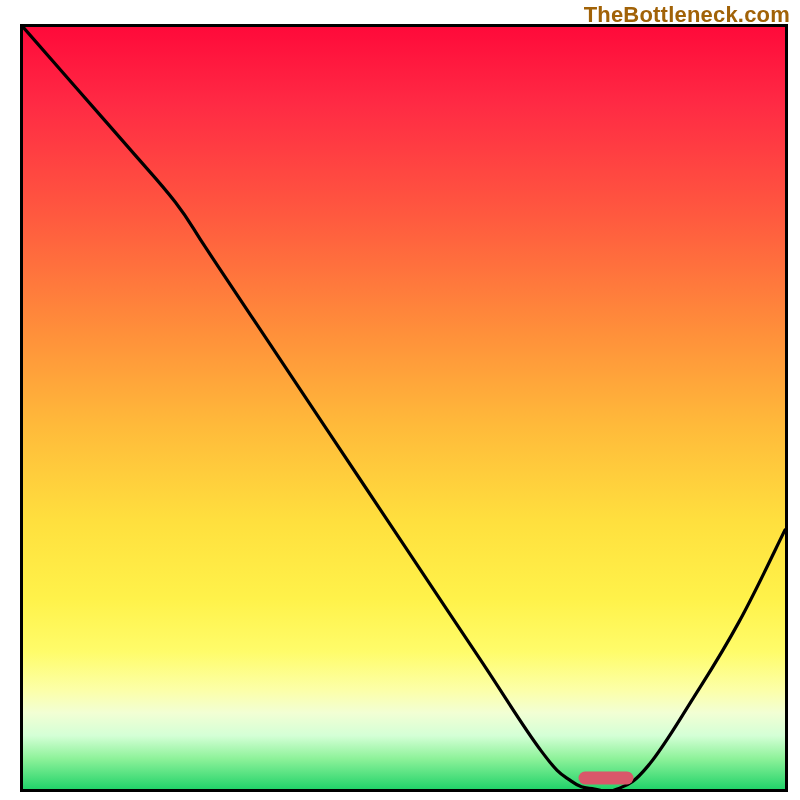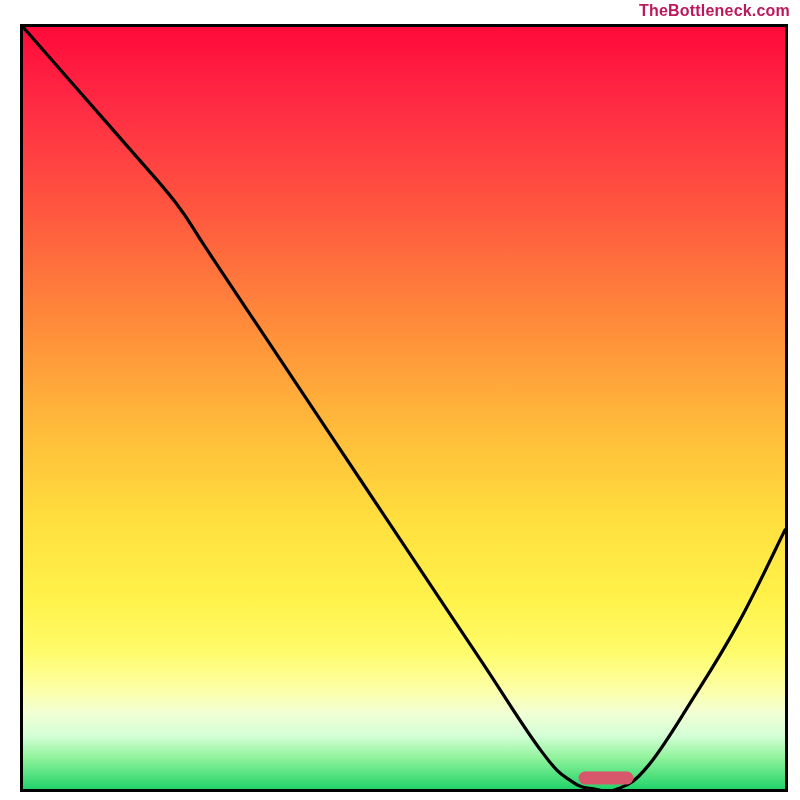--- a/index.html
+++ b/index.html
@@ -3,23 +3,23 @@
 <meta charset="utf-8">
 <style>
   * { margin: 0; padding: 0; box-sizing: border-box; }
   html, body { width: 800px; height: 800px; overflow: hidden; background: #fff; }
   .wrap { position: relative; width: 800px; height: 800px; }
   .attribution {
     position: absolute;
     top: 2px;
     right: 10px;
     font-family: Arial, Helvetica, sans-serif;
-    font-size: 16px;
+    font-size: 22px;
     font-weight: 600;
-    color: #be185d;
+    color: #a16207;
     letter-spacing: 0.2px;
     text-align: right;
   }
   .plot {
     position: absolute;
     left: 20px;
     top: 24px;
     width: 768px;
     height: 768px;
     border: 3px solid #000;

